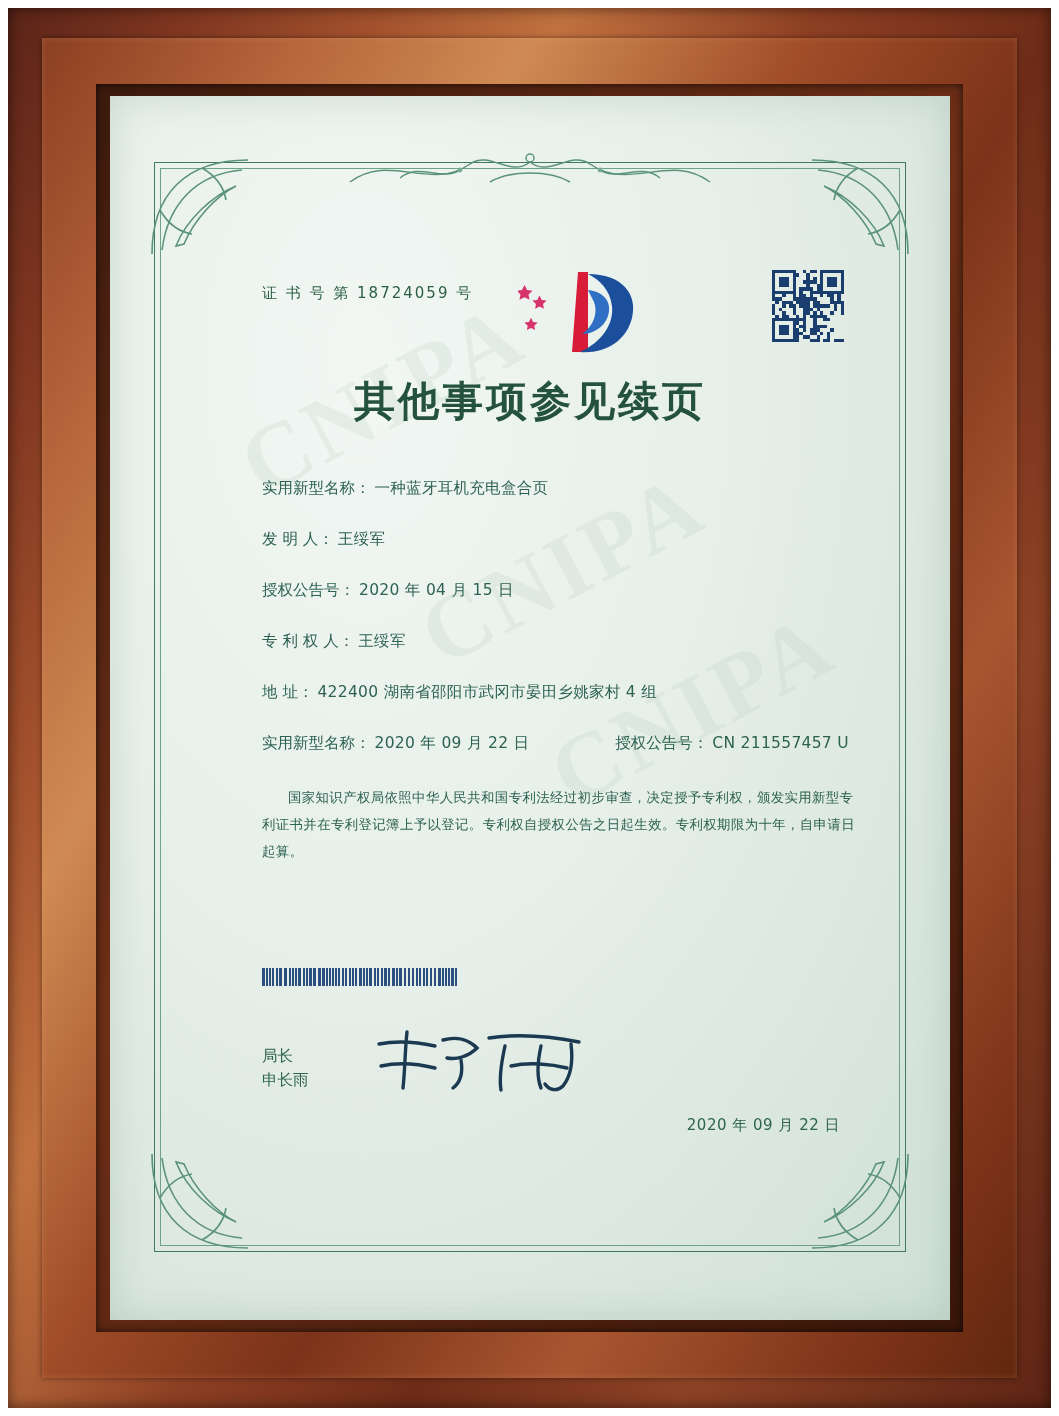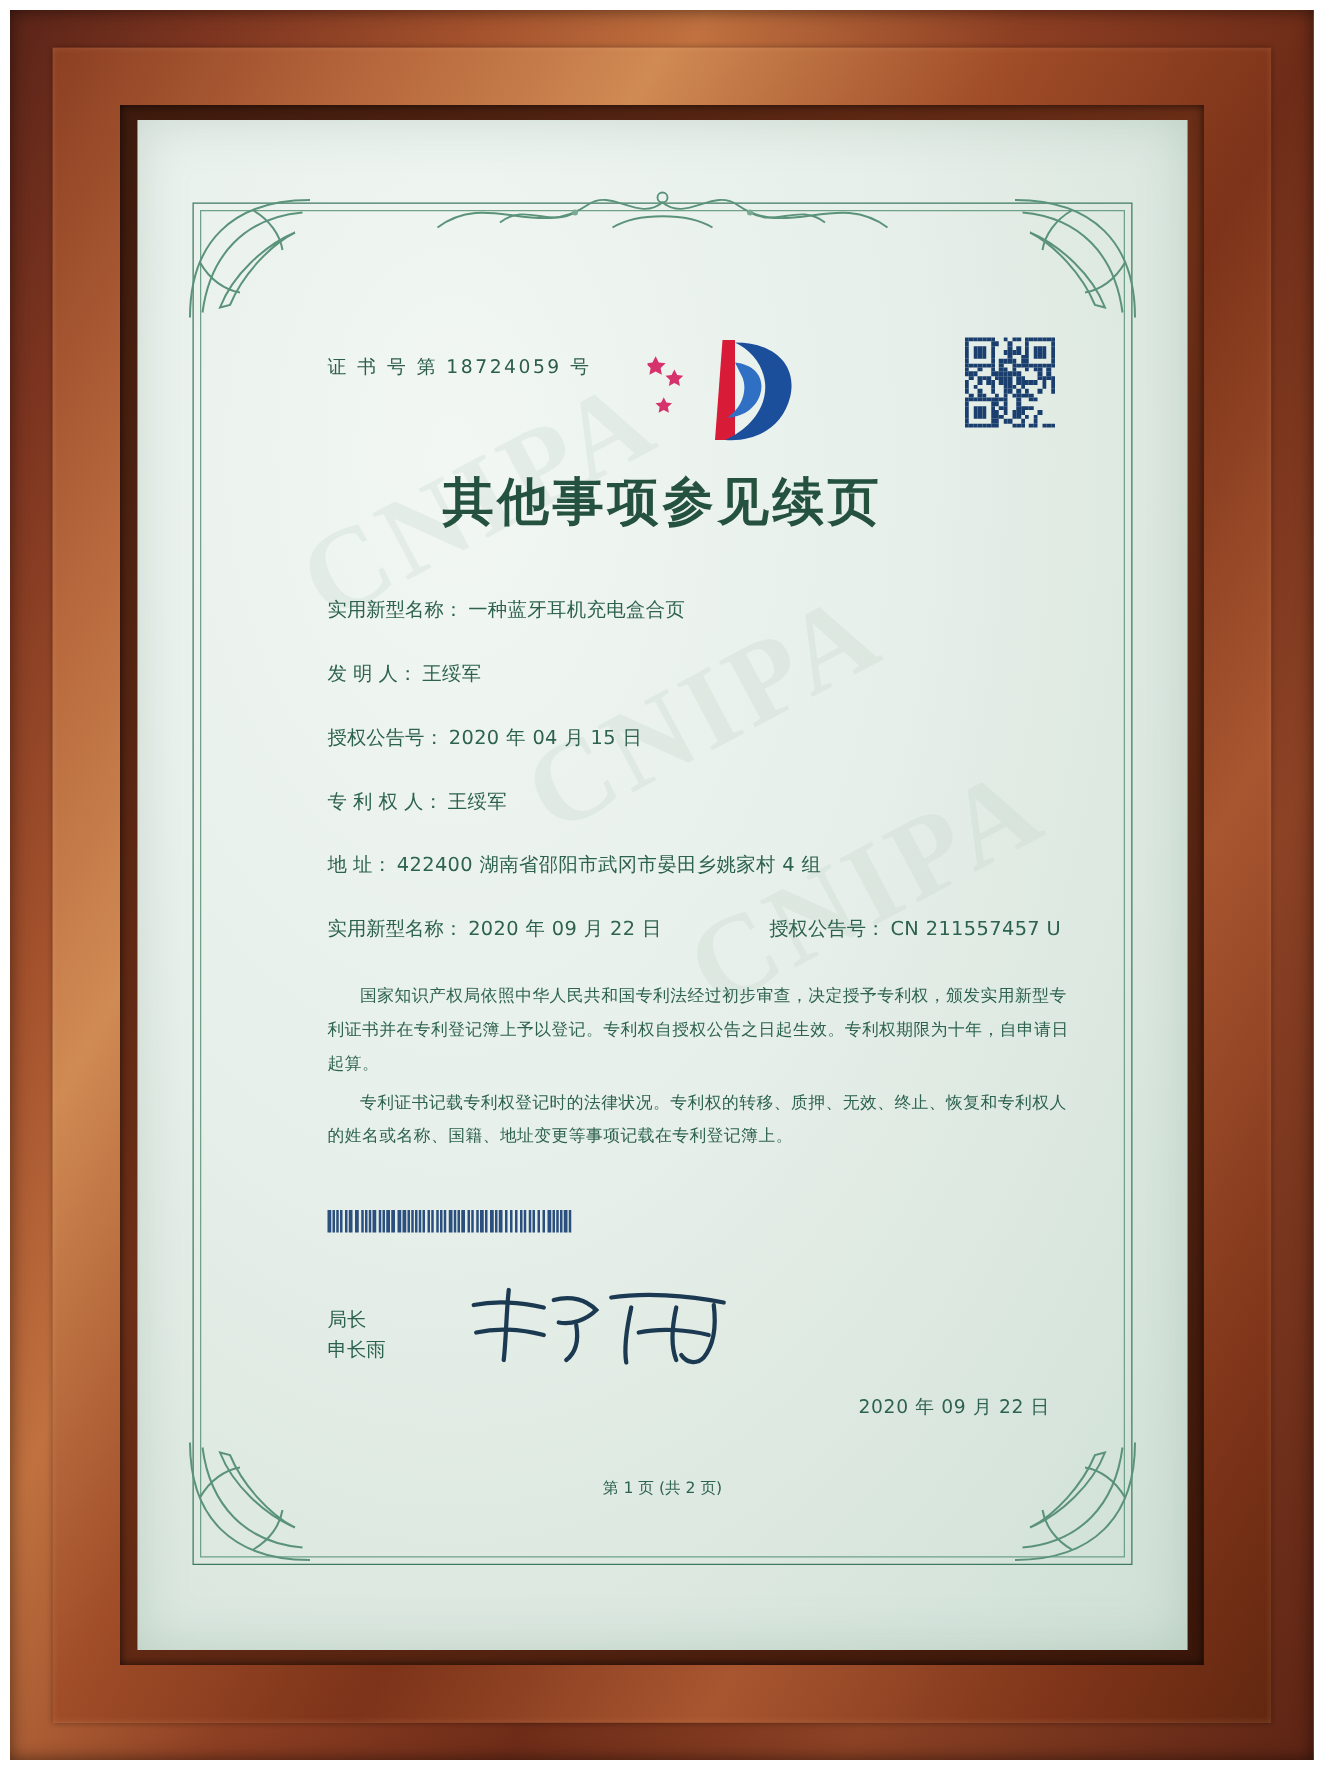--- a/index.html
+++ b/index.html
@@ -822,21 +822,20 @@
         <span class="f-label">实用新型名称：</span>
         <span class="f-value">2020 年 09 月 22 日</span>
         <span class="pub-gap"></span>
         <span class="f-label">授权公告号：</span>
         <span class="f-value">CN 211557457 U</span>
       </div>
     </div>
 
     <div class="paras">
       <p>国家知识产权局依照中华人民共和国专利法经过初步审查，决定授予专利权，颁发实用新型专利证书并在专利登记簿上予以登记。专利权自授权公告之日起生效。专利权期限为十年，自申请日起算。</p>
-      <p>专利证书记载专利权登记时的法律状况。专利权的转移、质押、无效、终止、恢复和专利权人的姓名或名称、国籍、地址变更等事项记载在专利登记簿上。</p>
     </div>
 
     <div class="barcode" id="barcode">
         <i style="width:3px"></i>
         <i style="width:1px;background:transparent"></i>
         <i style="width:2px"></i>
         <i style="width:1px;background:transparent"></i>
         <i style="width:2px"></i>
         <i style="width:1px;background:transparent"></i>
         <i style="width:2px"></i>
@@ -958,17 +957,16 @@
         <path d="M124 12 C 150 8, 184 10, 214 16"></path>
         <path d="M140 20 C 136 38, 134 52, 136 64"></path>
         <path d="M176 20 C 172 38, 172 52, 176 62"></path>
         <path d="M206 18 C 208 34, 206 50, 198 60 C 192 66, 184 64, 180 58"></path>
         <path d="M146 40 C 164 36, 186 38, 202 42"></path>
       </g>
     </svg>
 
     <div class="issue-date">2020 年 09 月 22 日</div>
 
-    <div class="page-no">第 1 页 (共 2 页)</div>
 
 
   </div>
 </div>
 
 </body></html>

